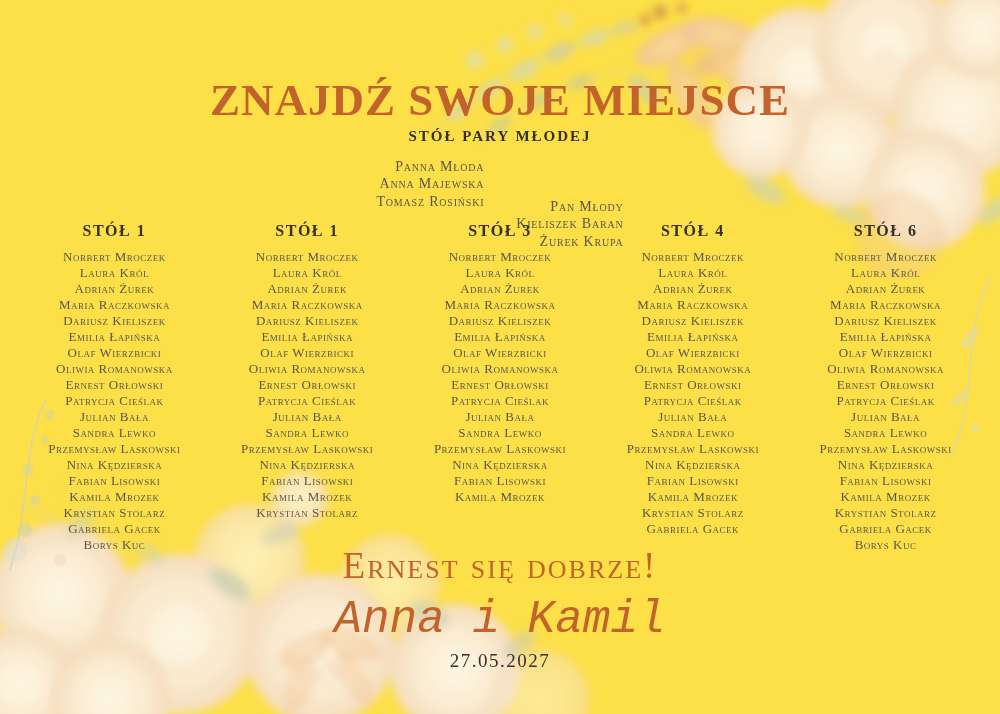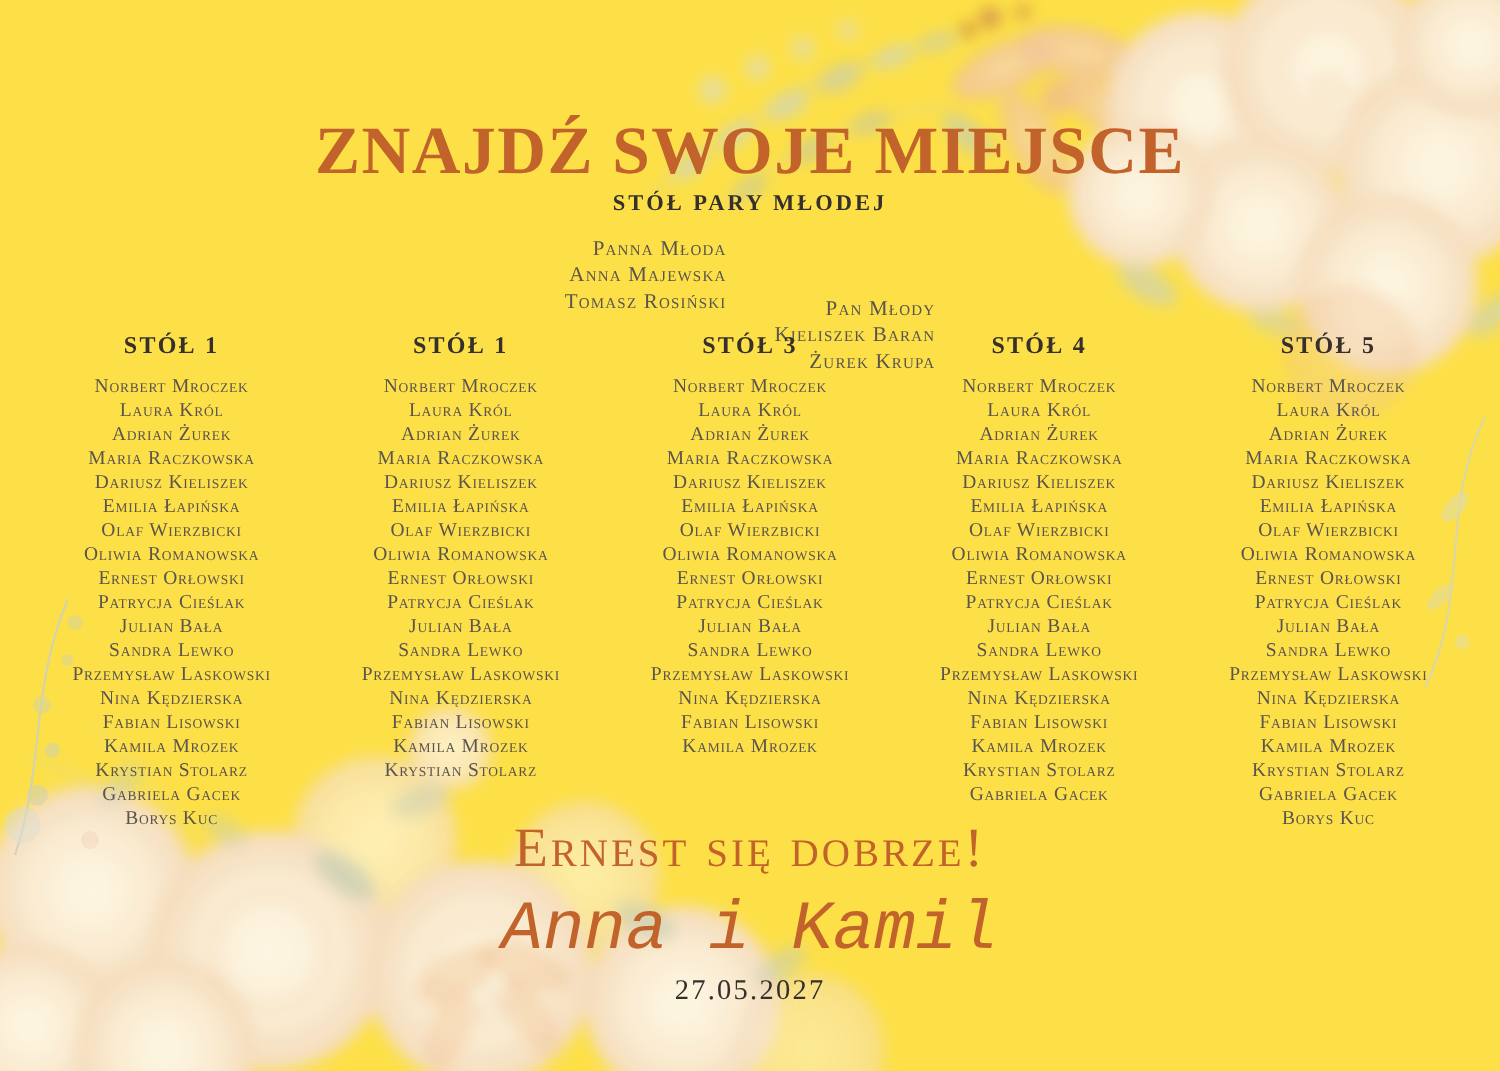--- a/index.html
+++ b/index.html
@@ -330,21 +330,21 @@
           <li>Przemysław Laskowski</li>
           <li>Nina Kędzierska</li>
           <li>Fabian Lisowski</li>
           <li>Kamila Mrozek</li>
           <li>Krystian Stolarz</li>
           <li>Gabriela Gacek</li>
         </ul>
     </section>
 
     <section class="table-col">
-      <h3 class="table-title">STÓŁ 5</h3>
+      <h3 class="table-title">STÓŁ 6</h3>
       <ul class="guest-list">
           <li>Norbert Mroczek</li>
           <li>Laura Król</li>
           <li>Adrian Żurek</li>
           <li>Maria Raczkowska</li>
           <li>Dariusz Kieliszek</li>
           <li>Emilia Łapińska</li>
           <li>Olaf Wierzbicki</li>
           <li>Oliwia Romanowska</li>
           <li>Ernest Orłowski</li>

